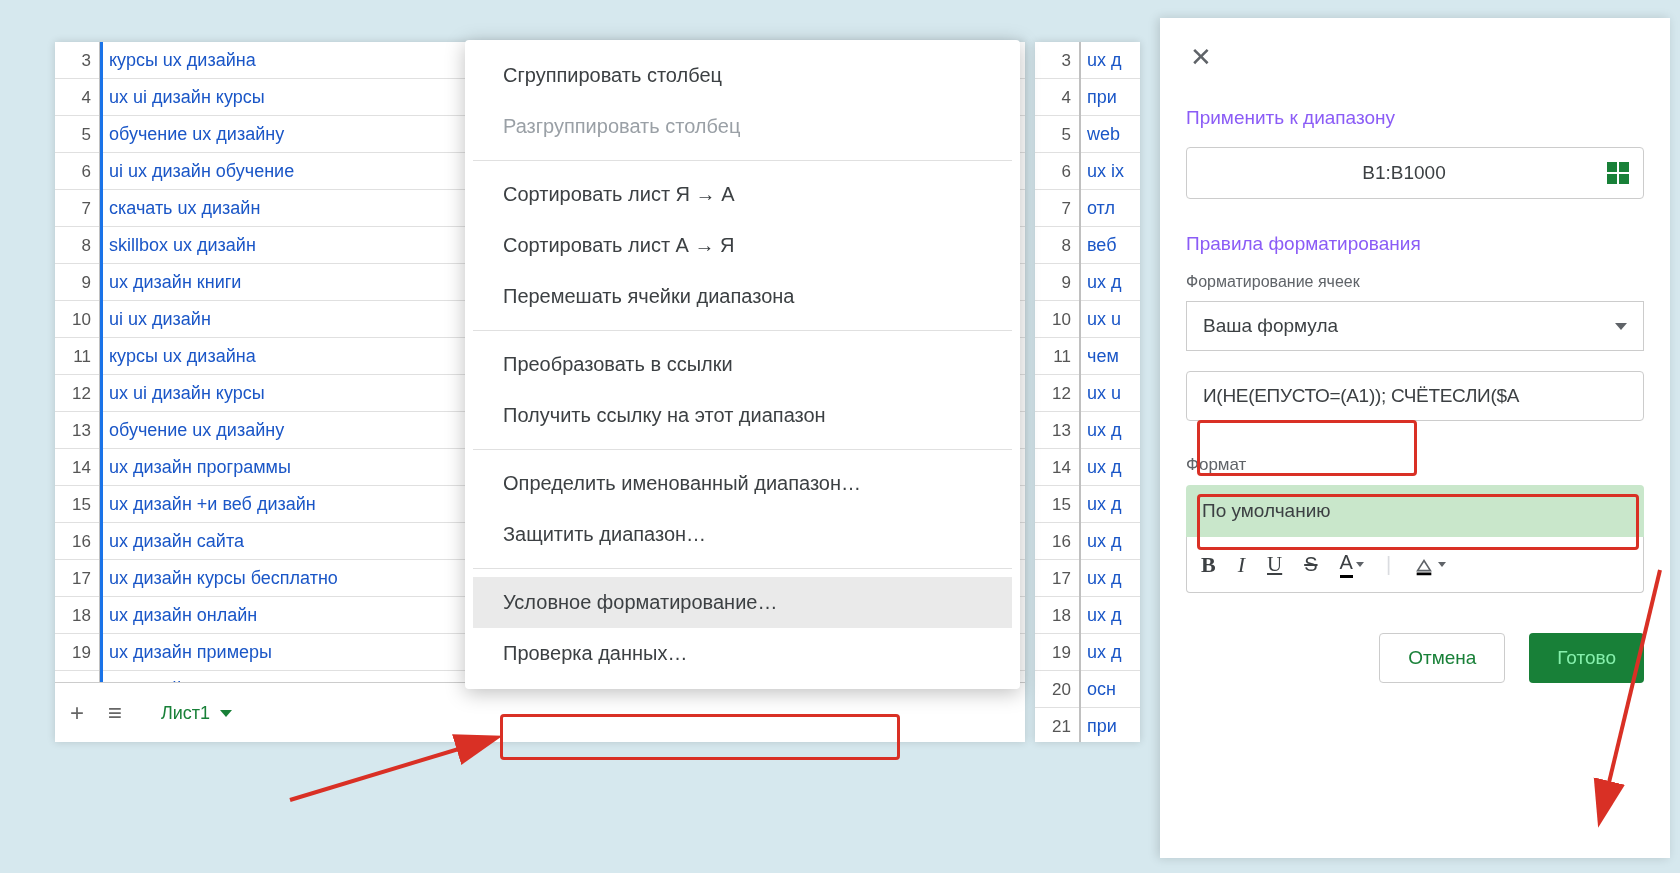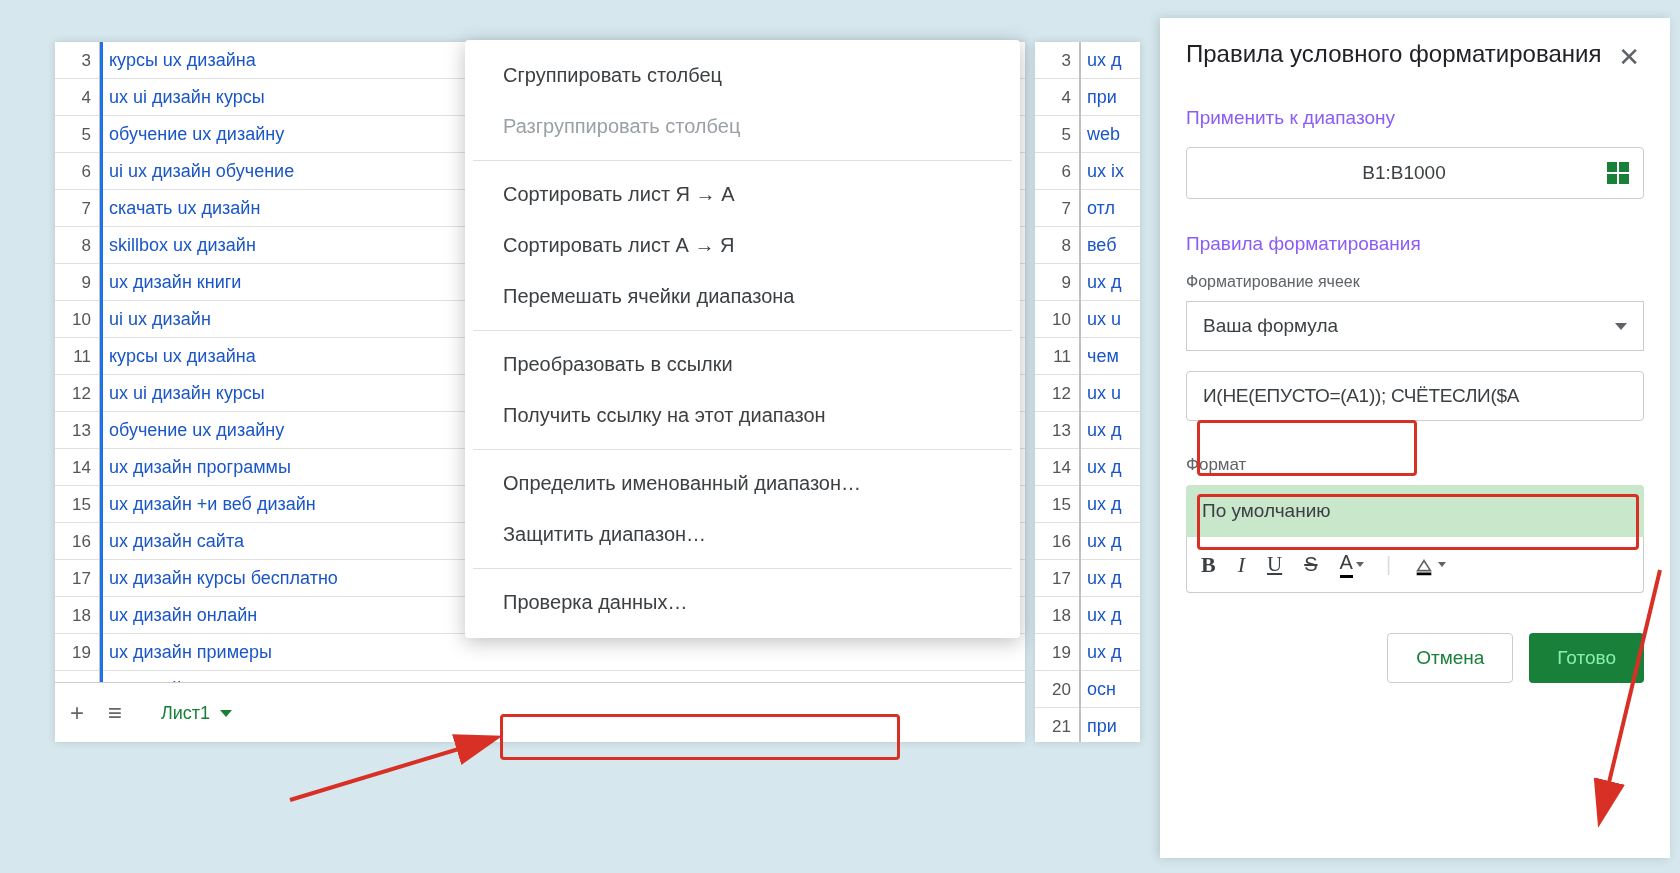--- a/index.html
+++ b/index.html
@@ -44,21 +44,21 @@
   .format-toolbar { height: 56px; border: 1px solid #ccc; border-top: none; border-radius: 0 0 4px 4px; display: flex; align-items: center; padding: 0 14px; gap: 22px; font-size: 20px; color: #3c4043; }
   .fmt-b { font-weight: 700; font-family: "Times New Roman", serif; font-size: 22px; }
   .fmt-i { font-style: italic; font-family: "Times New Roman", serif; font-size: 22px; }
   .fmt-u { text-decoration: underline; font-family: "Times New Roman", serif; font-size: 21px; }
   .fmt-s { text-decoration: line-through; font-size: 20px; }
   .fmt-a { display: flex; align-items: center; gap: 3px; }
   .fmt-a .underline { border-bottom: 3px solid #000; padding-bottom: 1px; }
   .mini-tri { width: 0; height: 0; border-left: 4px solid transparent; border-right: 4px solid transparent; border-top: 5px solid #5f6368; }
   .fill-swatch { width: 22px; height: 18px; position: relative; }
   .fill-swatch svg { width: 22px; height: 22px; }
-  .btn-row { display: flex; justify-content: flex-end; gap: 16px; margin-top: 40px; }
+  .btn-row { display: flex; justify-content: flex-end; gap: 24px; margin-top: 40px; }
   .btn { height: 50px; padding: 0 28px; border-radius: 4px; font-size: 19px; display: flex; align-items: center; justify-content: center; cursor: pointer; }
   .btn.cancel { background: #fff; border: 1px solid #ccc; color: #188038; font-weight: 500; }
   .btn.done { background: #188038; color: #86efac; font-weight: 500; }
 
   .arrow-svg { position: absolute; pointer-events: none; z-index: 200; }
 </style>
 </head>
 <body>
 
 <div class="sheet-wrap">
@@ -123,20 +123,21 @@
   <div class="ctx-item">Сортировать лист Я → А</div>
   <div class="ctx-item">Сортировать лист А → Я</div>
   <div class="ctx-item">Перемешать ячейки диапазона</div>
   <div class="ctx-sep"></div>
   <div class="ctx-item">Преобразовать в ссылки</div>
   <div class="ctx-item">Получить ссылку на этот диапазон</div>
   <div class="ctx-sep"></div>
   <div class="ctx-item">Определить именованный диапазон…</div>
   <div class="ctx-item">Защитить диапазон…</div>
   <div class="ctx-sep"></div>
+  <div class="ctx-item highlighted">Условное форматирование…</div>
   <div class="ctx-item">Проверка данных…</div>
 </div>
 <div class="red-box" style="top:714px;left:500px;width:400px;height:46px;"></div>
 
 <div class="sheet-wrap right">
   <div class="sheet-body" style="height:100%;">
     <div class="rownum-col" id="rownum-right">
         <div class="rownum">3</div>
         <div class="rownum">4</div>
         <div class="rownum">5</div>
@@ -176,21 +177,20 @@
         <div class="cell">ux д</div>
         <div class="cell">ux д</div>
         <div class="cell">осн</div>
         <div class="cell">при</div>
       </div>
   </div>
 </div>
 
 <div class="panel">
   <div class="panel-head">
-    <div class="panel-title">Правила условного форматирования</div>
     <div class="close-x">✕</div>
   </div>
   <div class="sec-label">Применить к диапазону</div>
   <div class="range-input">
     <span>B1:B1000</span>
     <div class="grid-icon">
         <div></div>
         <div></div>
         <div></div>
         <div></div>

